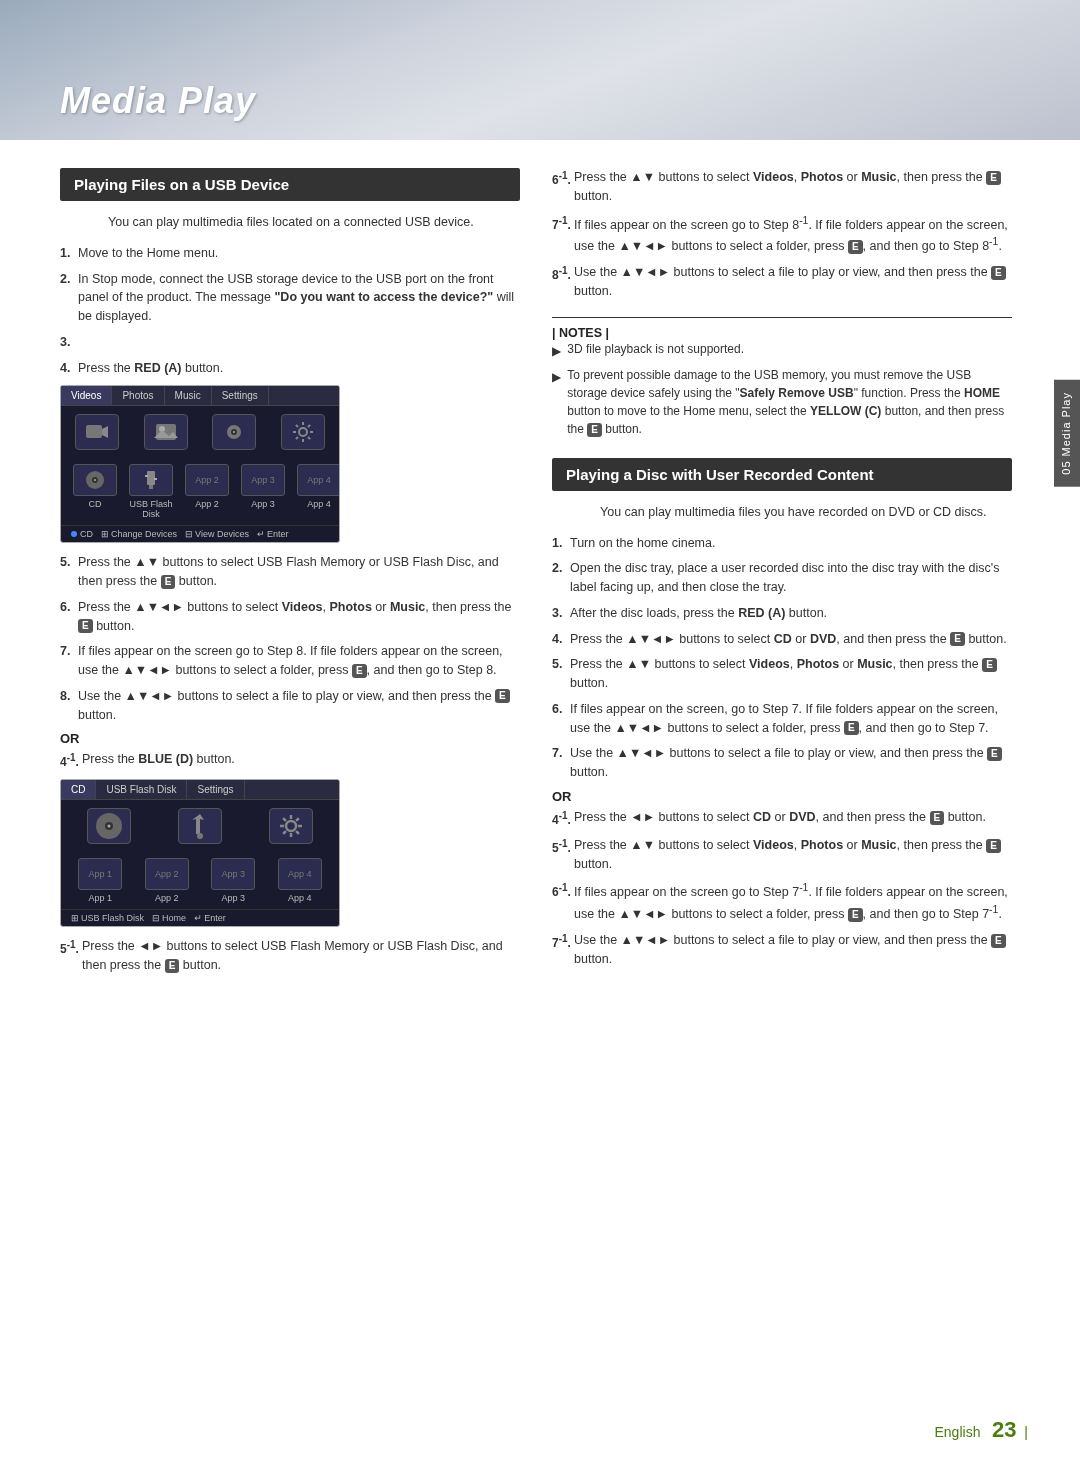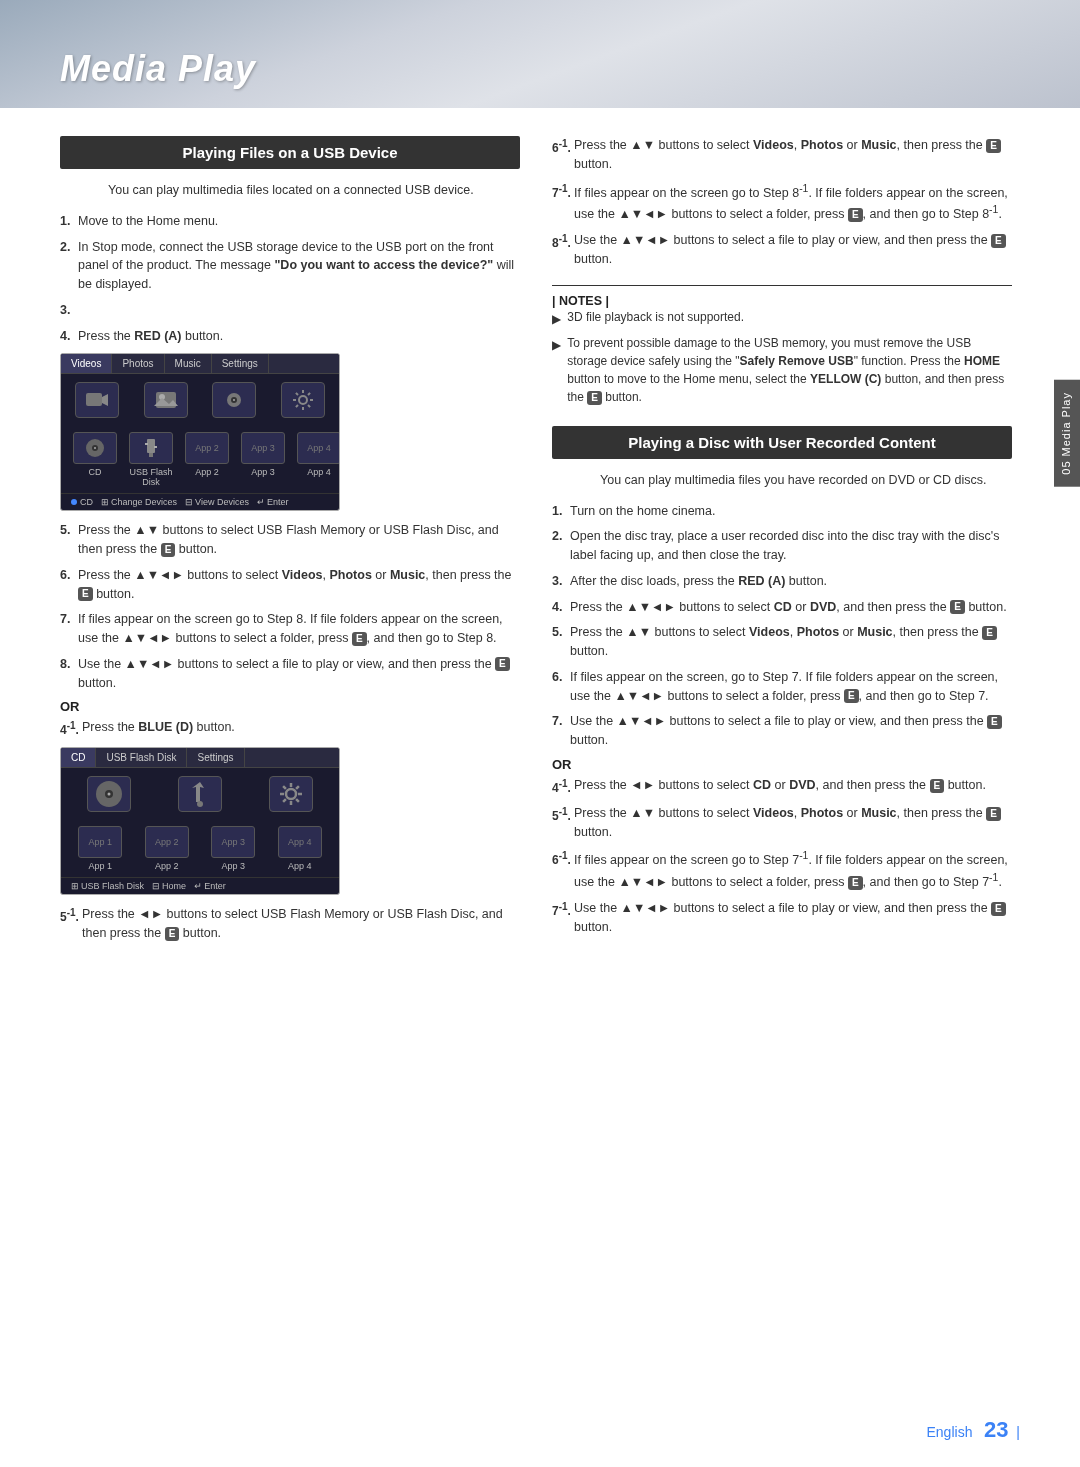--- a/index.html
+++ b/index.html
@@ -9,21 +9,21 @@
       background: #fff;
       font-family: Arial, Helvetica, sans-serif;
       font-size: 13px;
       color: #222;
       position: relative;
     }
 
     
     .header-banner {
       width: 100%;
-      height: 108px;
+      height: 140px;
       background: linear-gradient(135deg, #b0b8c8 0%, #d8dce4 40%, #e8eaee 60%, #c8ccd8 100%);
       position: relative;
       overflow: hidden;
     }
     .header-banner::before {
       content: '';
       position: absolute;
       top: 0; left: 0; right: 0; bottom: 0;
       background: linear-gradient(160deg, #9aaabb 0%, #cdd2dc 35%, #dfe2e8 55%, #bcc2ce 100%);
     }
@@ -75,21 +75,20 @@
 
     
     .section-header {
       background: #333;
       color: #fff;
       padding: 8px 14px;
       font-size: 15px;
       font-weight: bold;
       margin-bottom: 12px;
       border-radius: 2px;
-      text-align: center;
     }
 
     .section-intro {
       font-size: 12.5px;
       line-height: 1.5;
       margin-bottom: 12px;
       color: #333;
       margin-left: 48px;
     }
 
@@ -261,23 +260,23 @@
 
     .note-arrow {
       flex-shrink: 0;
       margin-top: 2px;
     }
 
     
     .footer {
       position: absolute;
       bottom: 24px;
-      right: 60px;
+      right: 52px;
       font-size: 14px;
-      color: #3b82f6;
+      color: #4d7c0f;
     }
 
     .footer-english {
       display: inline;
       font-size: 14px;
     }
 
     .footer-num {
       font-size: 22px;
       font-weight: bold;

